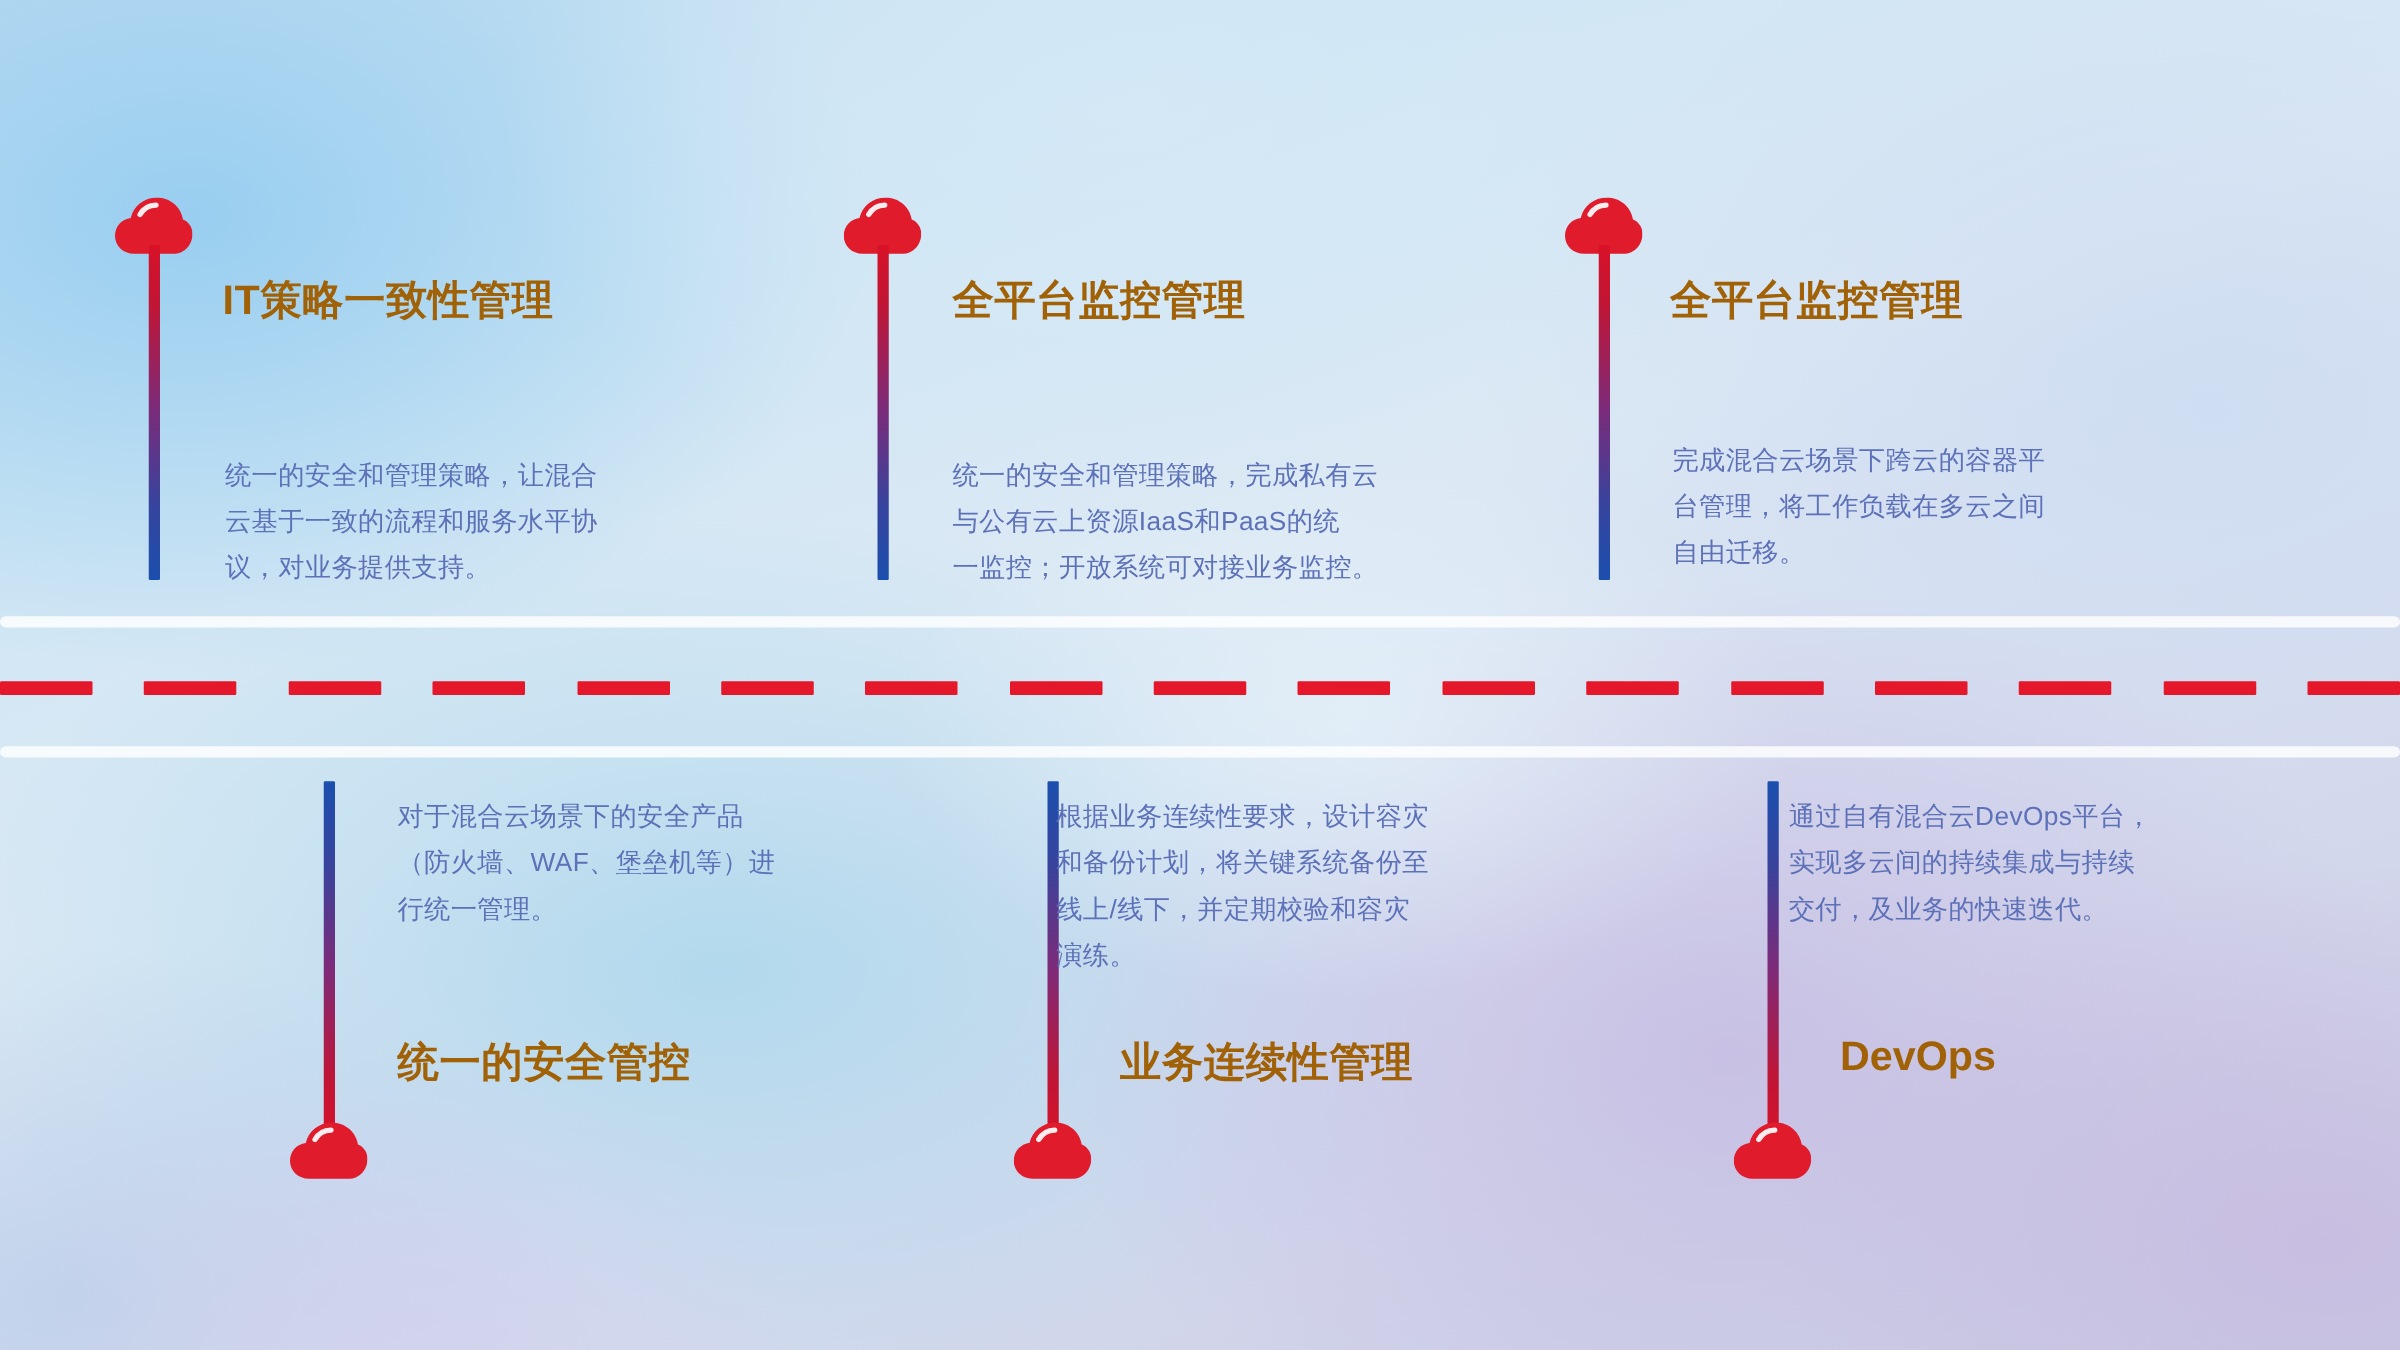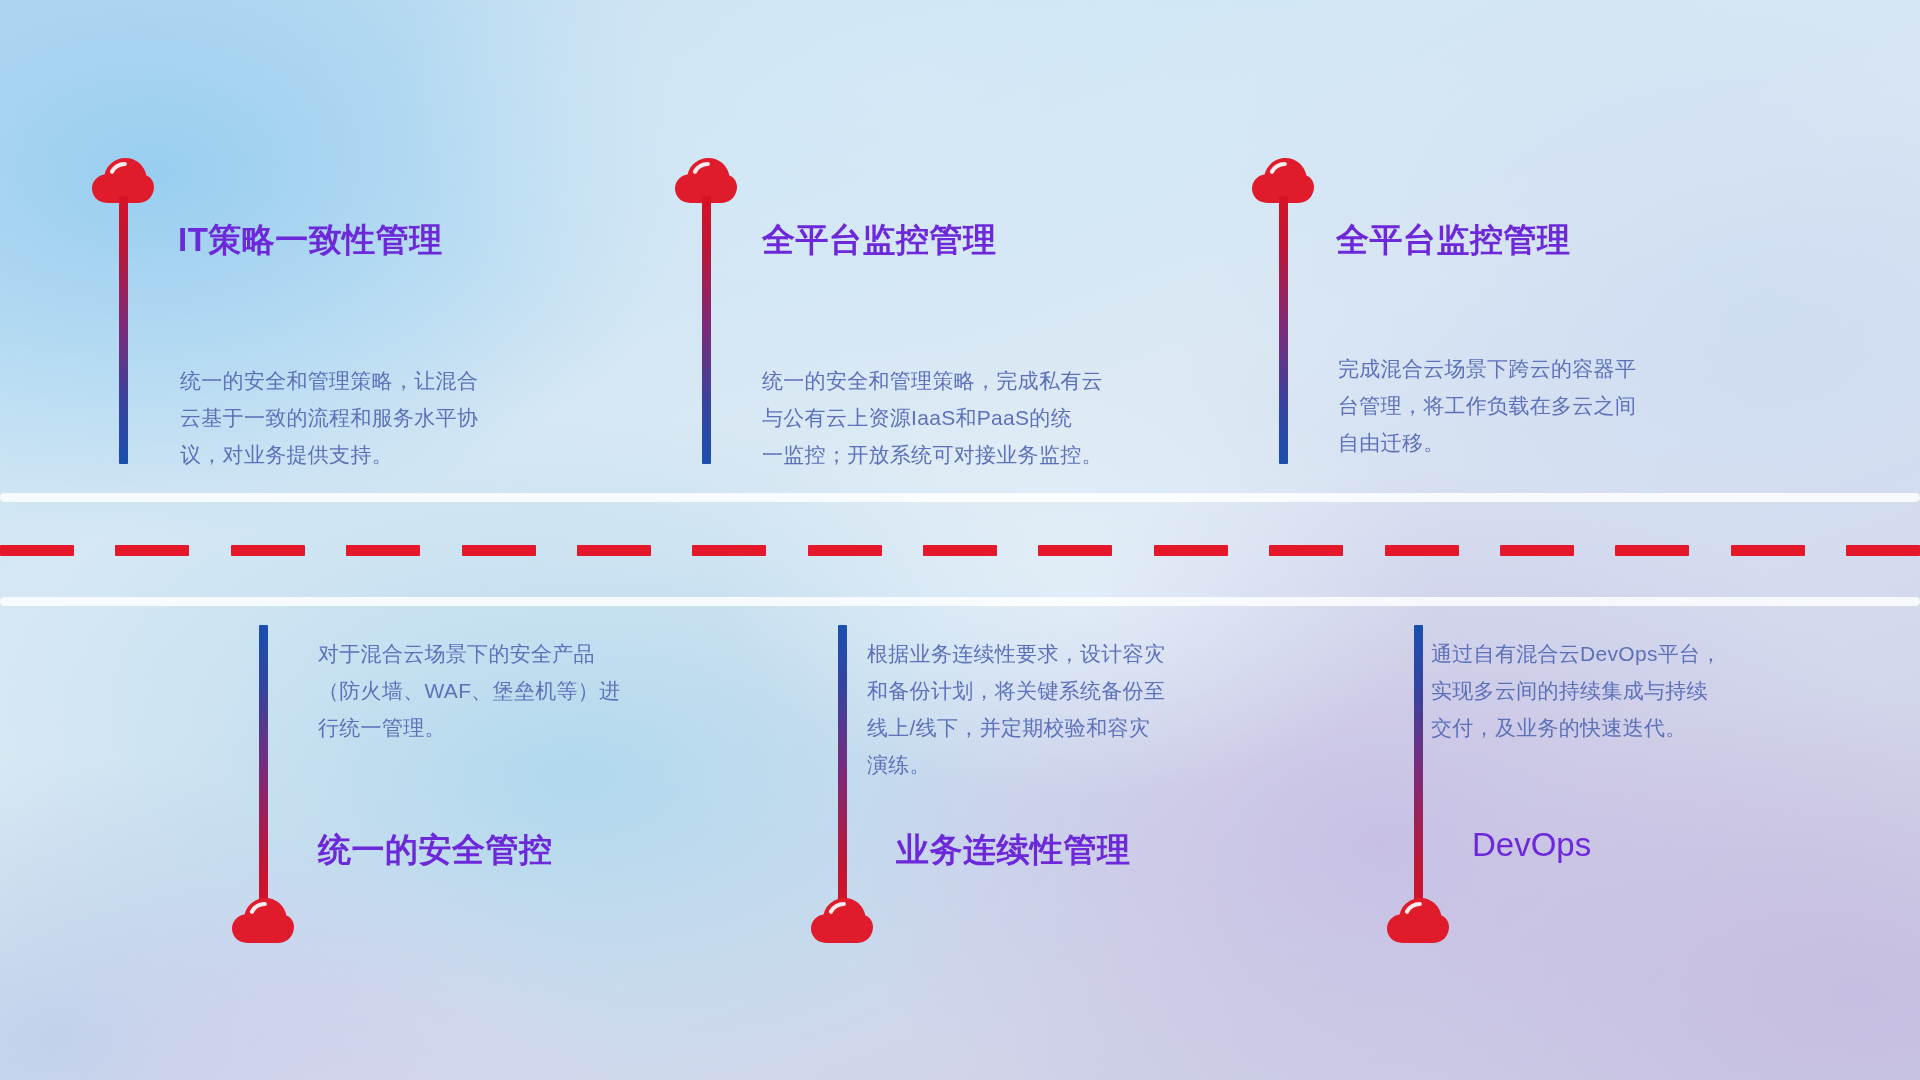--- a/index.html
+++ b/index.html
@@ -53,25 +53,25 @@
 
   
   .cloud { position:absolute; width:62px; height:46px; }
   .cloud svg { display:block; width:62px; height:46px; }
 
   
   .heading {
     position:absolute;
     font-size:33px;
     font-weight:700;
-    color:#6d28d9;
+    color:#a16207;
     letter-spacing:.5px;
     white-space:nowrap;
   }
-  .heading.latin { letter-spacing:0px; font-weight:400;text-align:right; }
+  .heading.latin { letter-spacing:0px; font-weight:700;text-align:right; }
 
   
   .body-text {
     position:absolute;
     font-size:21px;
     line-height:37px;
     color:#5d71b8;
     white-space:pre-line;
     letter-spacing:.3px;
   }
@@ -173,21 +173,21 @@
   </div>
 
   <div class="col">
     <div class="stem up" style="left:838px; top:625px; height:290px;"></div>
     <div class="cloud" style="left:811px; top:898px;">
       <svg viewBox="0 0 62 46" xmlns="http://www.w3.org/2000/svg">
         <path d="M15.5 45 C6.2 45 0 38.5 0 30.6 C0 23.2 5.4 17.2 12.6 16.4 C14.8 7.0 23.3 0 33.4 0 C44.0 0 52.8 7.6 54.4 17.6 C59.1 19.5 62 23.9 62 29.1 C62 37.0 56.2 45 46.4 45 Z" fill="#e01b2c"></path>
         <path d="M20.0 13.6 C22.6 9.0 27.3 6.0 32.8 6.0" stroke="#ffffff" stroke-width="4.2" stroke-linecap="round" fill="none" opacity="0.92"></path>
       </svg>
     </div>
-    <div class="body-text" style="left:867px; top:635px; width:440px;">根据业务连续性要求，设计容灾
+    <div class="body-text" style="left:845px; top:635px; width:440px;">根据业务连续性要求，设计容灾
 和备份计划，将关键系统备份至
 线上/线下，并定期校验和容灾
 演练。</div>
     <div class="heading" style="left:896px; top:828px;">业务连续性管理</div>
   </div>
 
   <div class="col">
     <div class="stem up" style="left:1414px; top:625px; height:290px;"></div>
     <div class="cloud" style="left:1387px; top:898px;">
       <svg viewBox="0 0 62 46" xmlns="http://www.w3.org/2000/svg">

